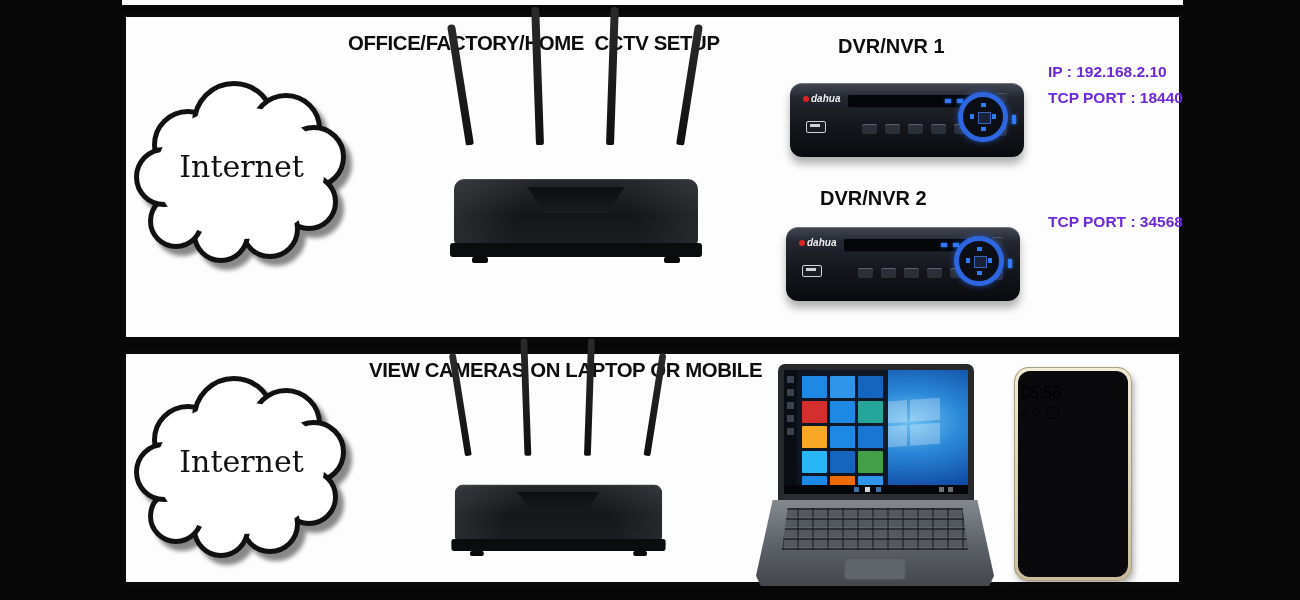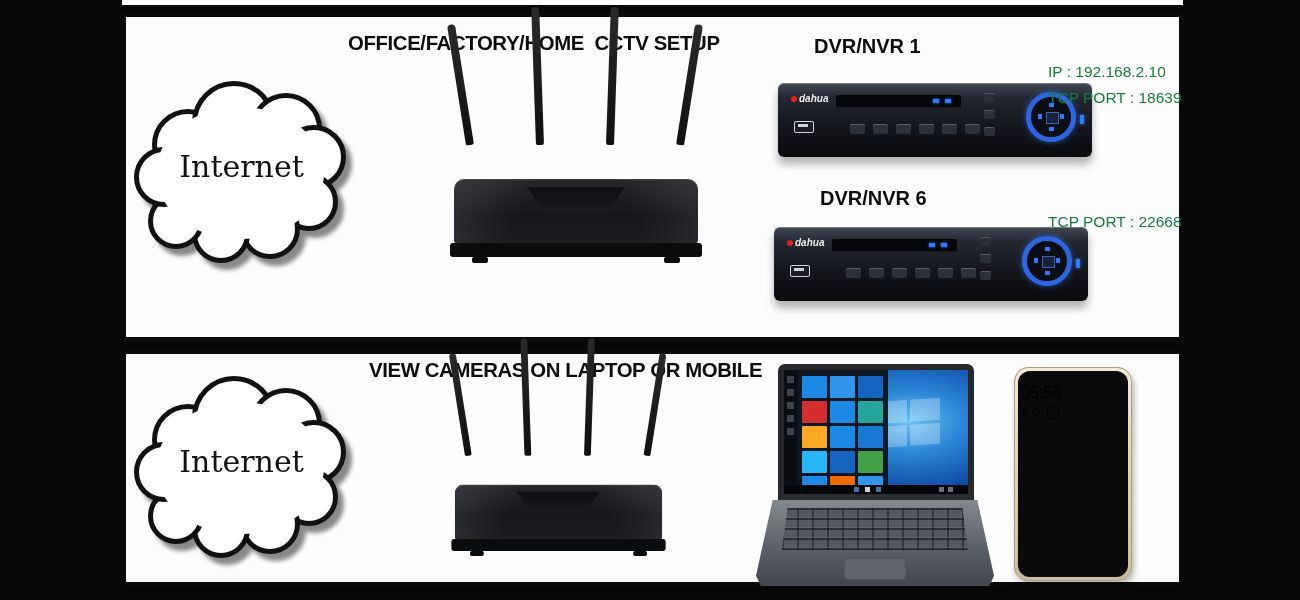--- a/index.html
+++ b/index.html
@@ -26,23 +26,23 @@
        background:
          linear-gradient(115deg,rgba(70,72,78,0.55) 0%,rgba(0,0,0,0) 30%),
          linear-gradient(245deg,rgba(70,72,78,0.45) 0%,rgba(0,0,0,0) 30%),
          linear-gradient(180deg,#26272b 0%,#151619 55%,#1d1e22 100%);
        box-shadow:inset 0 1px 0 rgba(255,255,255,0.12);}
   .router-body::before{content:"";position:absolute;left:30%;top:8px;width:40%;height:26px;
        background:linear-gradient(180deg,#0d0e11,#1a1b1f);clip-path:polygon(0 0,100% 0,82% 100%,18% 100%);}
   .router-base{position:absolute;left:4px;bottom:6px;width:252px;height:14px;background:#0b0c0e;border-radius:3px;}
   .foot{position:absolute;bottom:0;width:16px;height:6px;background:#0a0a0a;border-radius:2px;}
   
-  .dvr{position:absolute;width:314px;height:74px;border-radius:6px;
+  .dvr{position:absolute;width:234px;height:74px;border-radius:12px;
        background:linear-gradient(180deg,#434855 0%,#242730 20%,#14161c 60%,#0a0b0f 100%);
-       box-shadow:0 7px 9px rgba(0,0,0,0.30),inset 0 1px 0 rgba(255,255,255,0.28);}
+       box-shadow:0 7px 9px rgba(0,0,0,0.30),inset 0 1px 0 rgba(255,255,255,0.28);margin-left:12px;}
   .dvr-brand{position:absolute;left:13px;top:10px;font-size:10px;font-style:italic;font-weight:bold;color:#eee;}
   .dvr-brand::before{content:"";display:inline-block;width:6px;height:6px;border-radius:50%;
        background:#d22;margin-right:2px;}
   .dvr-usb{position:absolute;left:16px;top:38px;width:18px;height:10px;border:1px solid #cfd2d8;border-radius:2px;
        background:#1a1d24;}
   .dvr-usb::after{content:"";position:absolute;left:3px;top:2px;width:10px;height:3px;background:#cfd2d8;}
   .dvr-tray{position:absolute;left:58px;top:12px;width:125px;height:13px;background:#04060a;border-radius:2px;
        box-shadow:inset 0 -1px 0 rgba(255,255,255,0.08);}
   .dvr-leds{position:absolute;right:10px;top:4px;display:flex;gap:6px;}
   .dvr-leds i{width:6px;height:4px;background:#2f7bff;box-shadow:0 0 3px #2f7bff;}
@@ -55,21 +55,21 @@
   .dvr-ring{position:absolute;right:16px;top:9px;width:50px;height:50px;border-radius:50%;
        border:5px solid #2e66e0;background:#0b0e14;box-sizing:border-box;box-shadow:0 0 6px rgba(46,102,224,0.7);}
   .dvr-ring i{position:absolute;background:#2f7bff;}
   .dvr-ring .up{left:18px;top:6px;width:5px;height:4px;}
   .dvr-ring .down{left:18px;bottom:6px;width:5px;height:4px;}
   .dvr-ring .lft{left:7px;top:17px;width:4px;height:5px;}
   .dvr-ring .rgt{right:7px;top:17px;width:4px;height:5px;}
   .dvr-ring .ctr{left:15px;top:15px;width:11px;height:10px;background:#18233a;border:1px solid #3b62b8;}
   .dvr-led-far{position:absolute;right:8px;top:32px;width:4px;height:9px;background:#2f7bff;box-shadow:0 0 3px #2f7bff;}
   .dvr-label{position:absolute;font-weight:bold;font-size:20px;color:#0d0d0d;}
-  .ip-block{position:absolute;font-weight:normal;font-size:15.5px;color:#15803d;line-height:1.65;white-space:nowrap;}
+  .ip-block{position:absolute;font-weight:bold;font-size:15.5px;color:#6d28d9;line-height:1.65;white-space:nowrap;}
   
   .laptop{position:absolute;width:238px;height:222px;}
   .lap-screen{position:absolute;left:22px;top:0;width:196px;height:140px;background:#101216;
        border:6px solid #26282c;border-bottom:10px solid #2b2d31;border-radius:7px 7px 2px 2px;box-sizing:border-box;}
   .lap-wall{position:absolute;inset:0;overflow:hidden;
        background:radial-gradient(ellipse at 68% 42%,#6cc1f2 0%,#2b88d8 30%,#0d47a1 70%,#08306e 100%);}
   .win-pane{position:absolute;right:28px;top:30px;width:64px;height:46px;transform:skewY(-4deg);
        display:grid;grid-template-columns:1fr 1fr;grid-template-rows:1fr 1fr;gap:3px;}
   .win-pane i{background:rgba(255,255,255,0.28);}
   .startmenu{position:absolute;left:0;top:0;width:104px;height:100%;background:rgba(14,18,26,0.93);display:flex;}
@@ -146,21 +146,21 @@
       <div class="ant" style="left:20px;height:122px;transform:rotate(-9deg);"></div>
       <div class="ant" style="left:90px;height:138px;transform:rotate(-2deg);"></div>
       <div class="ant" style="left:160px;height:138px;transform:rotate(2deg);"></div>
       <div class="ant" style="left:230px;height:122px;transform:rotate(9deg);"></div>
       <div class="router-body"></div>
       <div class="router-base"></div>
       <div class="foot" style="left:26px;"></div>
       <div class="foot" style="right:26px;"></div>
     </div>
 
-    <div class="dvr-label" style="left:688px;top:18px;">DVR/NVR 1</div>
+    <div class="dvr-label" style="left:712px;top:18px;">DVR/NVR 1</div>
     <div class="dvr" style="left:652px;top:66px;">
       <div class="dvr-brand">dahua</div>
       <div class="dvr-usb"></div>
       <div class="dvr-tray">
           <div class="dvr-leds">
             <i></i>
             <i></i>
           </div>
         </div>
       <div class="dvr-buttons">
@@ -180,24 +180,24 @@
         <i class="up"></i>
           <i class="down"></i>
           <i class="lft"></i>
           <i class="rgt"></i>
           <i class="ctr"></i>
         </div>
       <div class="dvr-led-far"></div>
     </div>
     <div class="ip-block" style="left:922px;top:42px;">
       <div>IP : 192.168.2.10</div>
-      <div>TCP PORT : 18639</div>
-    </div>
-
-    <div class="dvr-label" style="left:694px;top:170px;">DVR/NVR 6</div>
+      <div>TCP PORT : 18440</div>
+    </div>
+
+    <div class="dvr-label" style="left:694px;top:170px;">DVR/NVR 2</div>
     <div class="dvr" style="left:648px;top:210px;">
       <div class="dvr-brand">dahua</div>
       <div class="dvr-usb"></div>
       <div class="dvr-tray">
           <div class="dvr-leds">
             <i></i>
             <i></i>
           </div>
         </div>
       <div class="dvr-buttons">
@@ -216,21 +216,21 @@
       <div class="dvr-ring">
         <i class="up"></i>
           <i class="down"></i>
           <i class="lft"></i>
           <i class="rgt"></i>
           <i class="ctr"></i>
         </div>
       <div class="dvr-led-far"></div>
     </div>
     <div class="ip-block" style="left:922px;top:192px;">
-      <div>TCP PORT : 22668</div>
+      <div>TCP PORT : 34568</div>
     </div>
   </div>
 
   
   <div class="panel bottom">
     <div class="panel-title" style="left:243px;top:4px;">VIEW CAMERAS ON LAPTOP OR MOBILE</div>
 
     <div class="cloud" style="left:8px;top:18px;">
       <div class="puff" style="left:18px;top:32px;width:72px;height:72px;"></div>
       <div class="puff" style="left:58px;top:4px;width:84px;height:84px;"></div>

